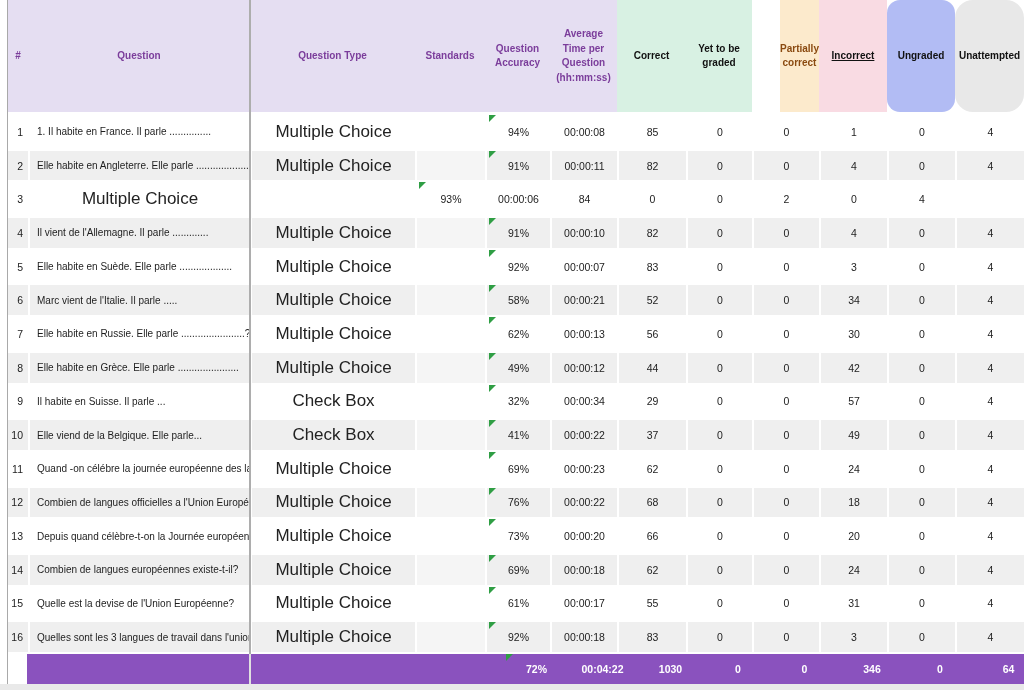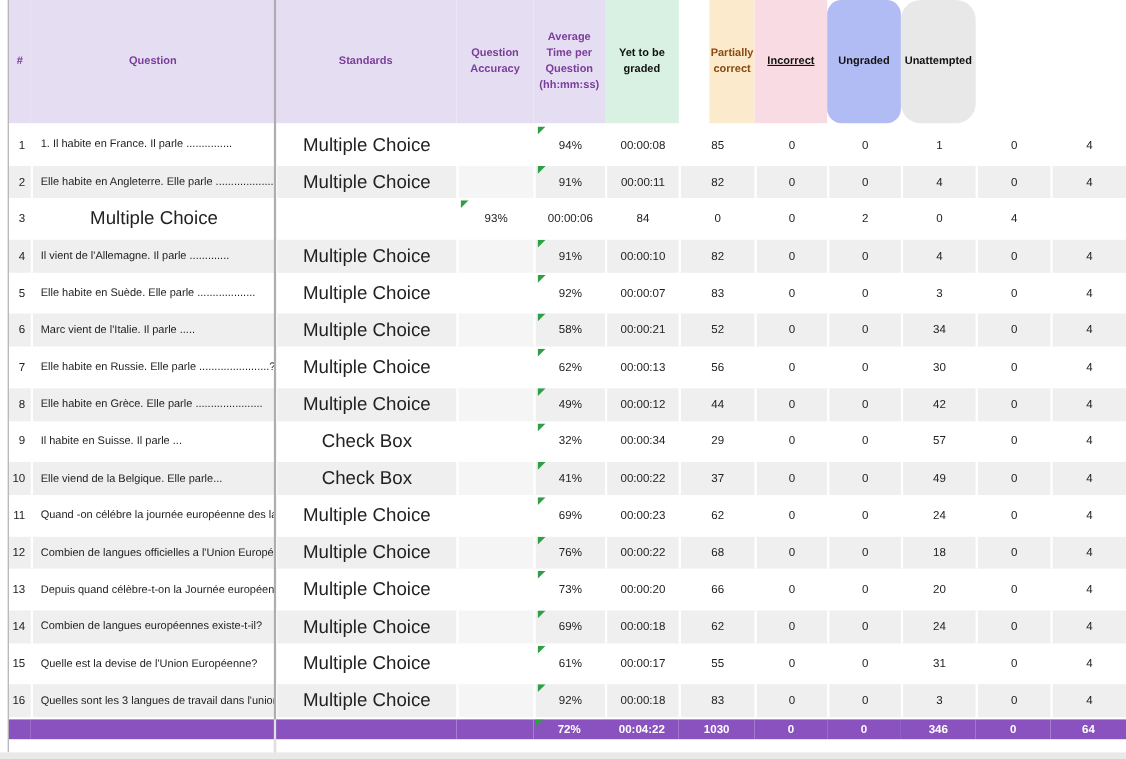--- a/index.html
+++ b/index.html
@@ -38,44 +38,46 @@
   .striped{border-top:2px solid #fff;border-bottom:2px solid #fff;}
   .striped .cell{background:var(--stripe-gray,#EFEFEF);border-left:2px solid #fff;}
   .striped .cell:first-child{border-left:0;}
   .striped .c-standards{background:#F5F5F5;}
   .flag{
     position:absolute;top:0;left:2px;width:0;height:0;
     border-top:7px solid var(--indicator-green,#2F9E44);
     border-right:7px solid transparent;
   }
   
-  .summary-row{height:18px;}
+  .summary-row{height:30px;padding-left:19px;}
   .summary-row .cell{
     background:var(--summary-purple,#8A52BE);color:#fff;font-weight:bold;font-size:10.5px;
     border-left:0;
   }
   
   .vline-left{position:absolute;left:7px;top:0;width:1px;height:684px;background:var(--grid-line-gray,#A9A9A9);}
   .vline-mid{position:absolute;left:249px;top:0;width:2px;height:684px;background:#ADADAD;}
   .vline-mid-summary{position:absolute;left:249px;top:654px;width:2px;height:30px;background:#E0E0E0;}
   .bottom-strip{position:absolute;left:0;top:684px;width:1024px;height:6px;background:#E9E9E9;}
 </style>
 </head>
 <body>
 
 <div class="app">
 
   <div class="table-wrap">
 
     <div class="grid-row header-row">
       <div class="hcell hl">#</div>
       <div class="hcell hl">Question</div>
+      <div class="hcell hl">Question Type</div>
       <div class="hcell hl">Standards</div>
       <div class="hcell hl">Question Accuracy</div>
       <div class="hcell hl">Average Time per Question (hh:mm:ss)</div>
+      <div class="hcell hm">Correct</div>
       <div class="hcell hm">Yet to be graded</div>
       <div class="hcell hp">Partially correct</div>
       <div class="hcell hpk">Incorrect</div>
       <div class="hcell hb">Ungraded</div>
       <div class="hcell hg">Unattempted</div>
     </div>
 
     <div>
         <div class="grid-row data-row">
     <div class="cell c-num">1</div>

